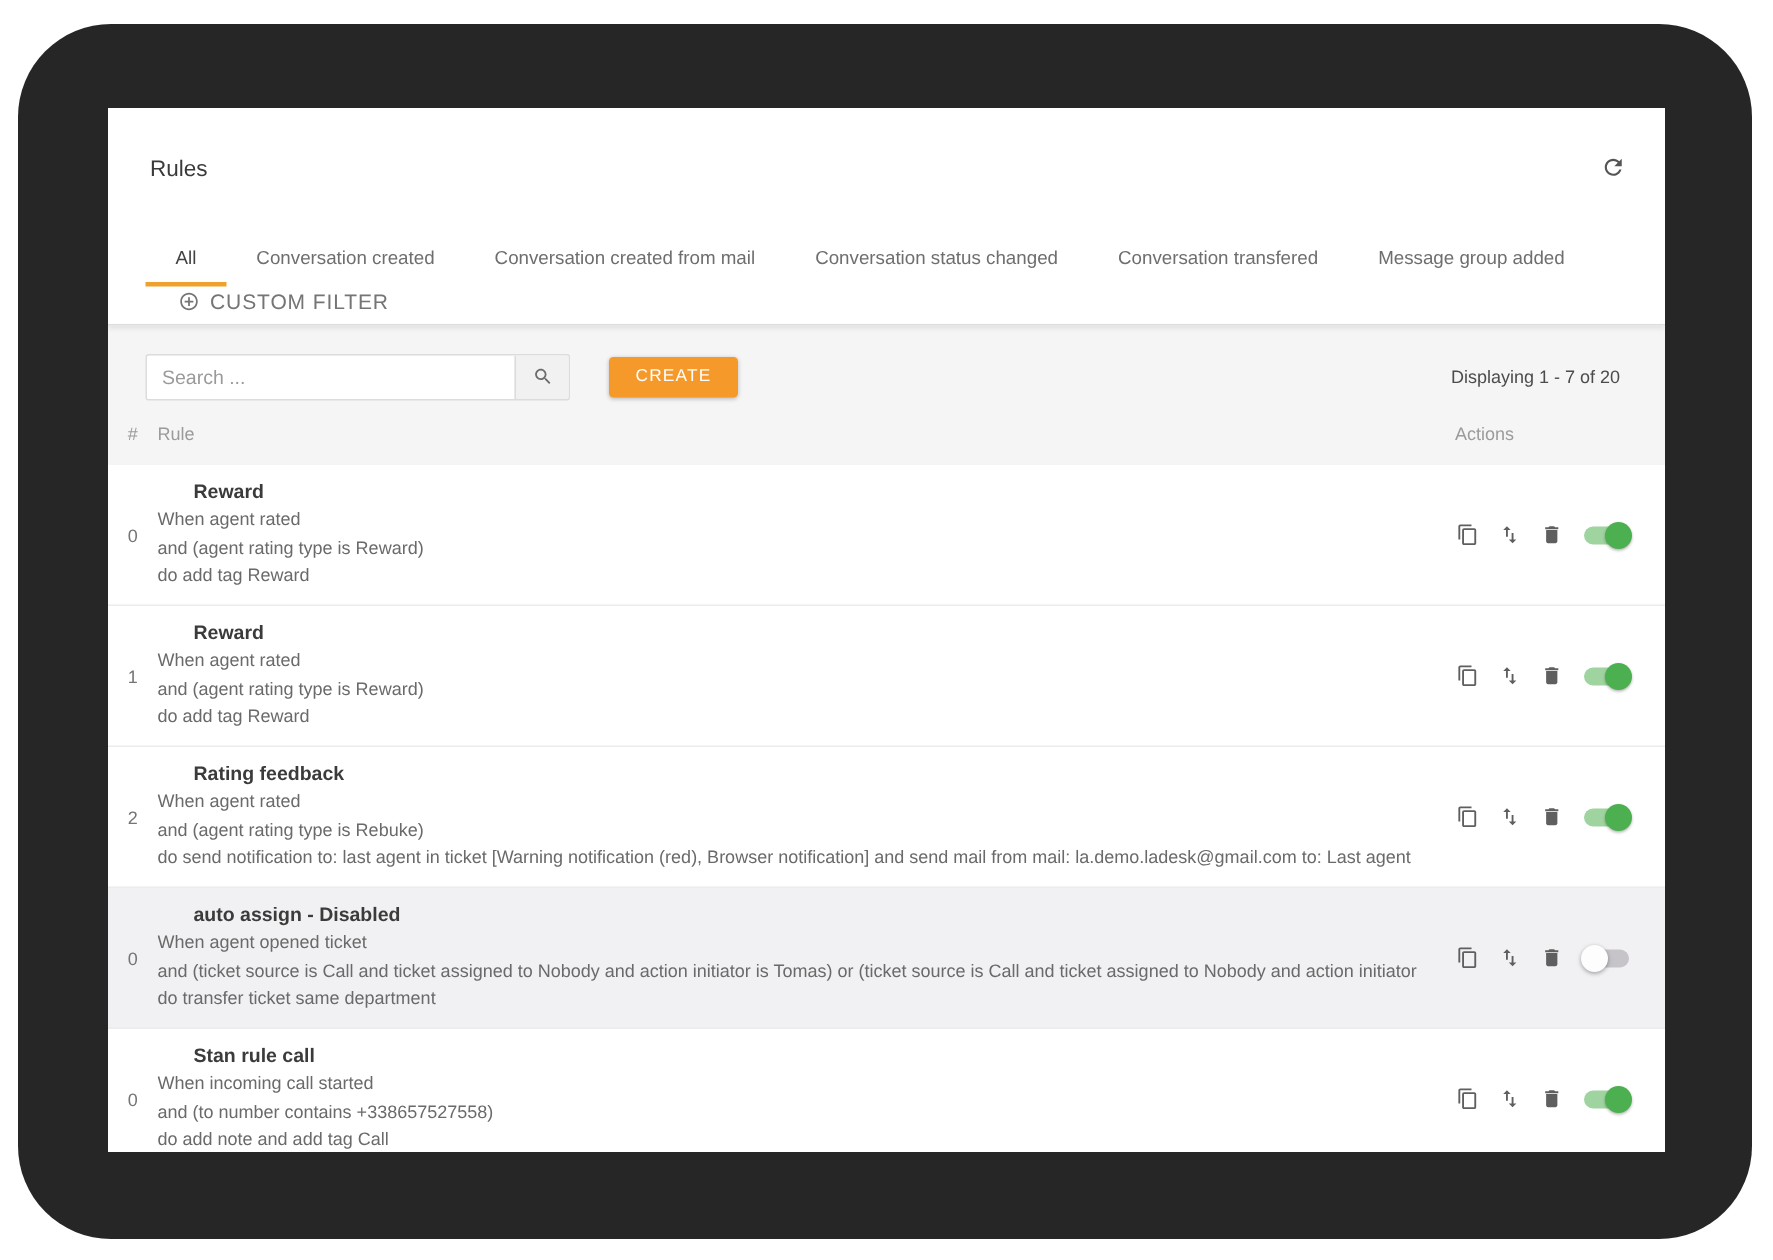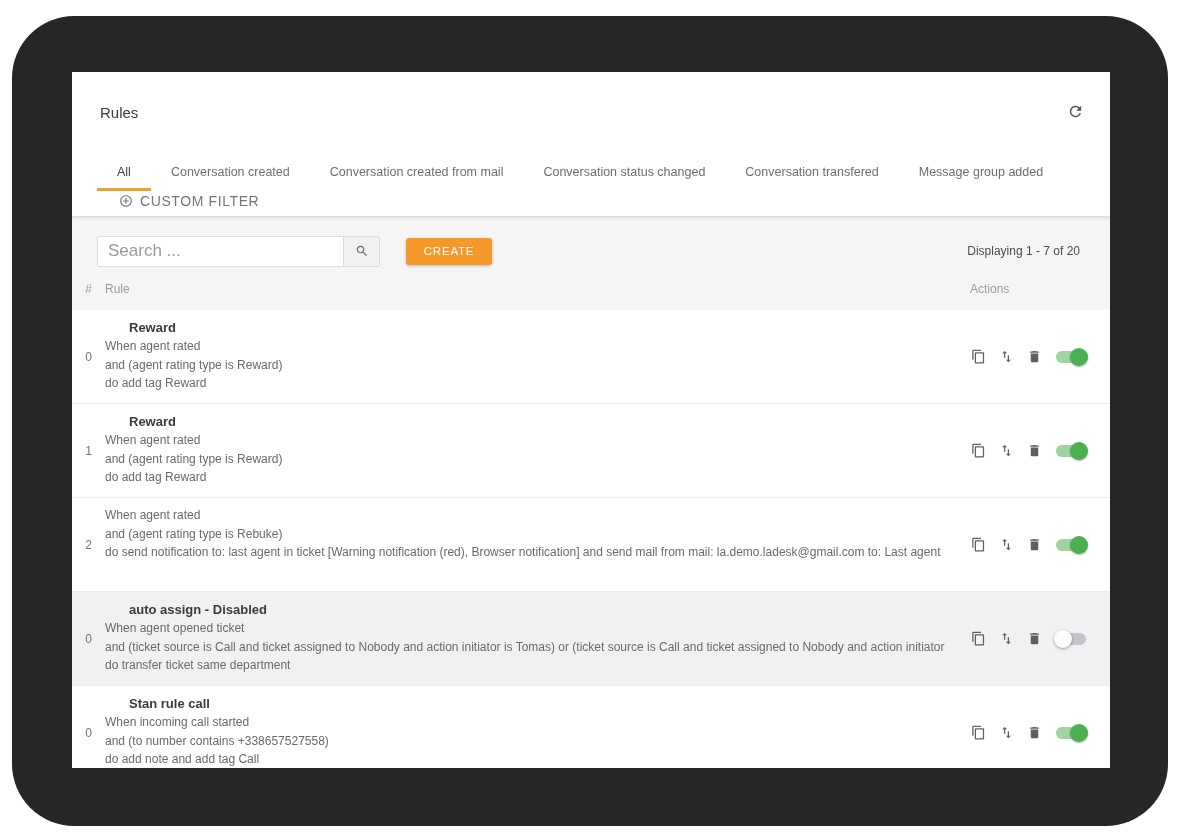--- a/index.html
+++ b/index.html
@@ -20,21 +20,21 @@
   .tab.active{color:#424242;border-bottom-color:#EFA12D;}
   .custom-filter{position:absolute;left:47px;top:121px;display:flex;align-items:center;gap:7px;cursor:pointer;
     background:none;border:none;padding:0;}
   .custom-filter svg{width:14px;height:14px;fill:#757575;}
   .custom-filter span{font-size:14px;color:#757575;letter-spacing:0.6px;}
   
   .body-section{flex:1;background:#f5f5f6;display:flex;flex-direction:column;overflow:hidden;}
   .toolbar{display:flex;align-items:center;padding:18px 30px 0 25px;height:32px;flex:none;}
   .search-box{display:flex;width:283px;height:31px;border:1px solid #dcdcdc;border-radius:2px;background:#fff;
     box-sizing:border-box;overflow:hidden;}
-  .search-box input{flex:1;border:none;outline:none;padding:0 10px;font-size:17px;color:#0c4a6e;
+  .search-box input{flex:1;border:none;outline:none;padding:0 10px;font-size:13px;color:#0c4a6e;
     font-family:"Liberation Sans","DejaVu Sans",sans-serif;background:transparent;min-width:0;}
   .search-box input::placeholder{color:#9a9a9a;}
   .search-btn{width:36px;flex:none;background:#f1f1f2;border:none;border-left:1px solid #dcdcdc;cursor:pointer;
     display:flex;align-items:center;justify-content:center;padding:0;}
   .search-btn svg{width:14px;height:14px;fill:#6b6b6b;}
   .create-btn{margin-left:26px;width:86px;height:27px;background:#F5992B;border:none;border-radius:3px;
     color:#ffffff;font-size:11.5px;font-weight:500;letter-spacing:0.8px;cursor:pointer;
     box-shadow:0 1px 3px rgba(0,0,0,0.25);font-family:"Liberation Sans","DejaVu Sans",sans-serif;}
   .displaying{margin-left:auto;font-size:12px;color:#4c4c4c;}
   
@@ -194,20 +194,21 @@
       <div class="toggle">
         <span class="track"></span>
         <span class="knob"></span>
       </div>
     </div>
   </div>
 
   <div class="rule-row">
     <div class="col-num">2</div>
     <div class="rule-body">
+      <div class="rule-title">Rating feedback</div>
     <div class="rule-line">When agent rated</div>
               <div class="rule-line">and (agent rating type is Rebuke)</div>
               <div class="rule-line">do send notification to: last agent in ticket [Warning notification (red), Browser notification] and send mail from mail: la.demo.ladesk@gmail.com to: Last agent</div>
             </div>
     <div class="rule-actions">
       <button class="icon-btn">
         <span style="display:flex;">
           <svg viewBox="0 0 24 24">
                     <path d="M16 1H4c-1.1 0-2 .9-2 2v14h2V3h12V1zm3 4H8c-1.1 0-2 .9-2 2v14c0 1.1.9 2 2 2h11c1.1 0 2-.9 2-2V7c0-1.1-.9-2-2-2zm0 16H8V7h11v14z"></path>
                   </svg>

